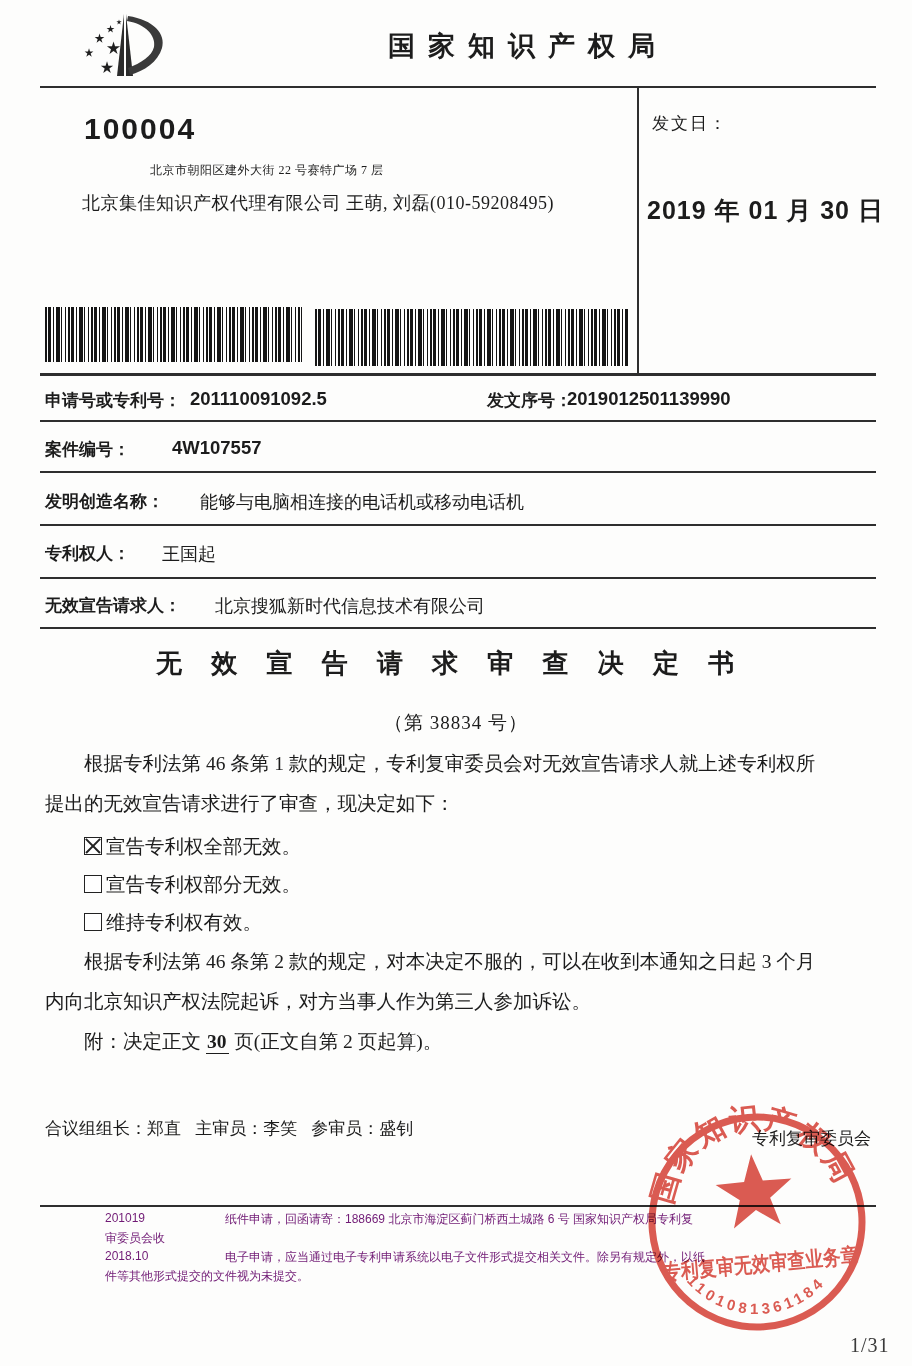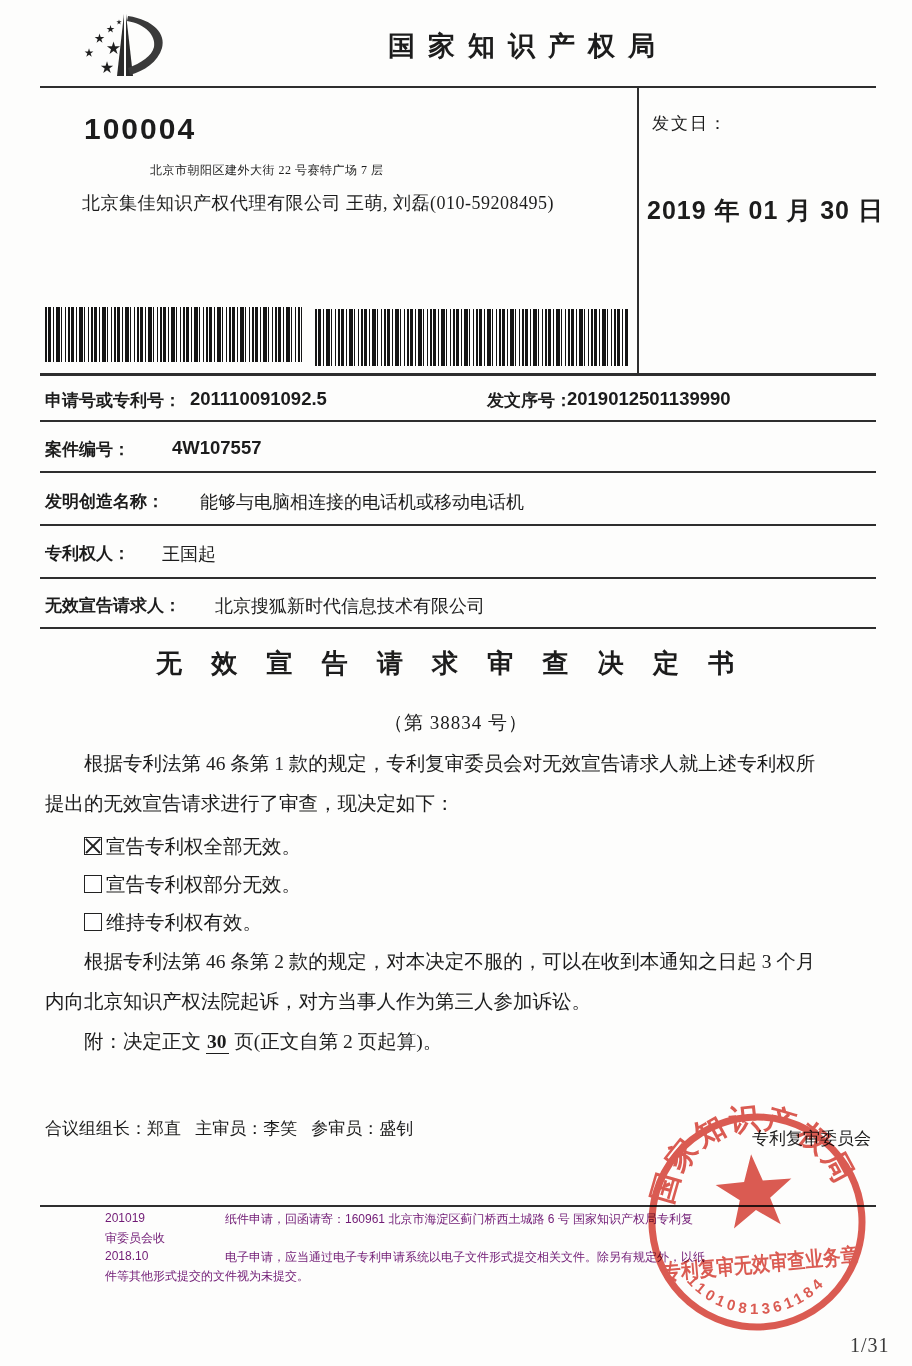--- a/index.html
+++ b/index.html
@@ -131,21 +131,21 @@
 
   <div class="bline indent" style="top:1028px">
     <span>附：决定正文 </span><span class="uline">30</span><span> 页(正文自第 2 页起算)。</span>
   </div>
 
   <div class="abs panel">合议组组长：郑直   主审员：李笑   参审员：盛钊</div>
   <div class="abs board">专利复审委员会</div>
 
   <div class="rule" style="top:1205px;left:40px;width:836px;height:2px"></div>
   <div class="fline" style="top:1211px;left:105px">201019</div>
-  <div class="fline" style="top:1211px;left:225px">纸件申请，回函请寄：160961 北京市海淀区蓟门桥西土城路 6 号  国家知识产权局专利复</div>
+  <div class="fline" style="top:1211px;left:225px">纸件申请，回函请寄：188669 北京市海淀区蓟门桥西土城路 6 号  国家知识产权局专利复</div>
   <div class="fline" style="top:1230px;left:105px">审委员会收</div>
   <div class="fline" style="top:1249px;left:105px">2018.10</div>
   <div class="fline" style="top:1249px;left:225px">电子申请，应当通过电子专利申请系统以电子文件形式提交相关文件。除另有规定外，以纸</div>
   <div class="fline" style="top:1268px;left:105px">件等其他形式提交的文件视为未提交。</div>
   <div class="abs pageno">1/31</div>
 
   <svg class="abs stamp" viewBox="0 0 260 260" width="260" height="260">
     <circle cx="130" cy="130" r="105" fill="none" stroke-width="7" stroke="#d8453b"></circle>
     <polygon points="130,62 139.4,89.1 168,89.6 145.2,106.9 153.5,134.4 130,118 106.5,134.4 114.8,106.9 92,89.6 120.6,89.1" fill="#d8453b"></polygon>
     <defs>

